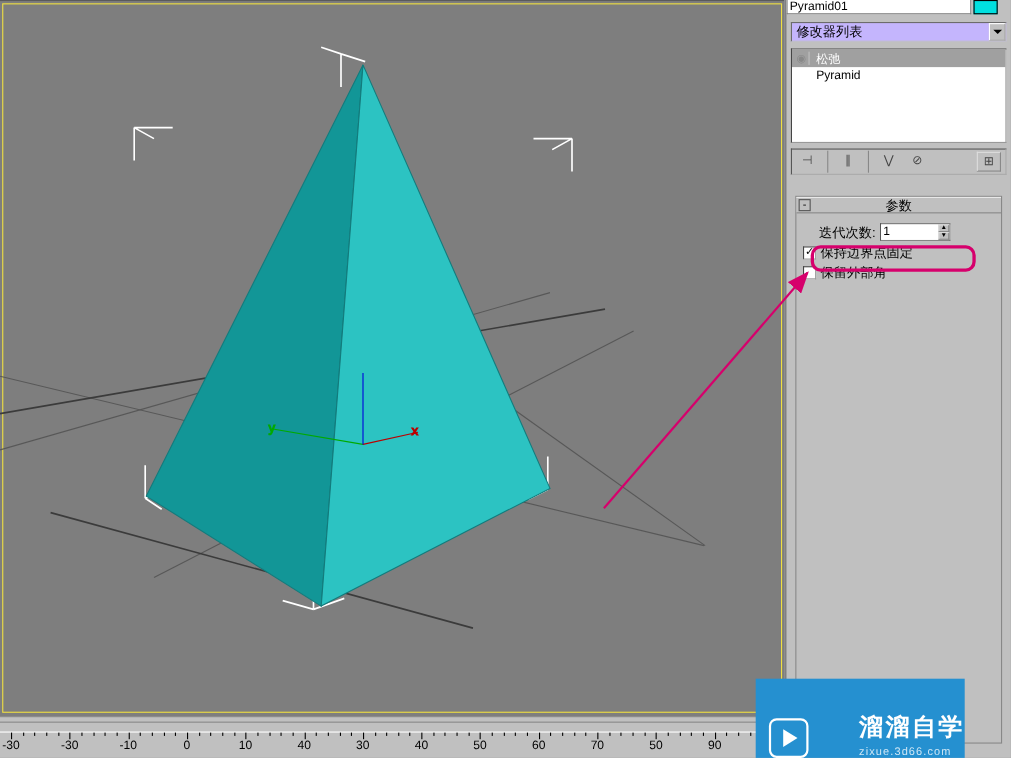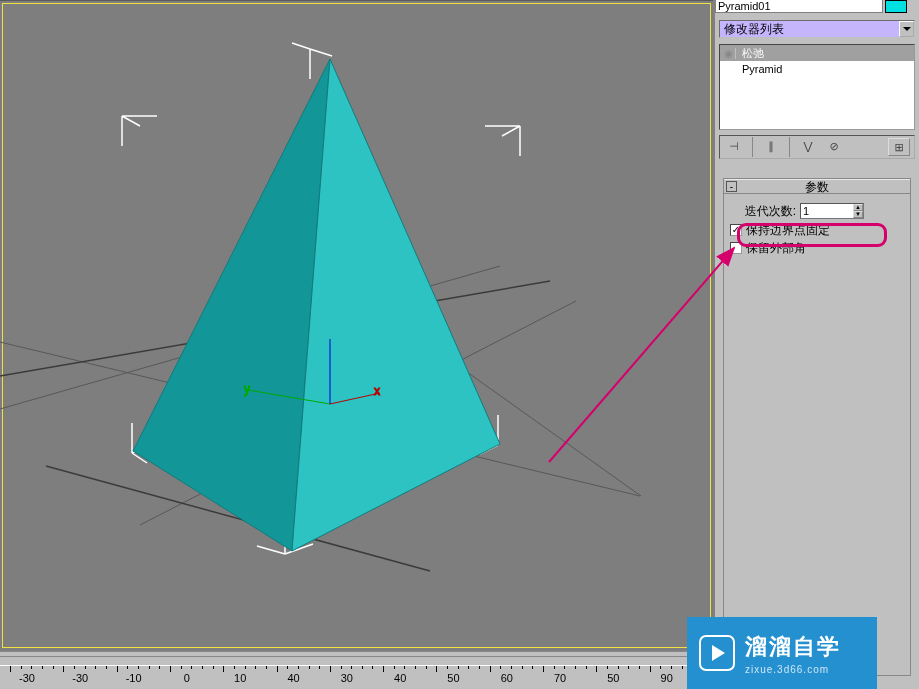--- a/index.html
+++ b/index.html
@@ -277,33 +277,33 @@
       height: 3px;
       background: #000;
     }
     .ruler-tick.major { height: 6px; }
     .ruler-label {
       position: absolute;
       top: 20px;
       font-size: 11px;
       transform: translateX(-50%);
       font-family: Arial, sans-serif;
-      margin-left: 17px;
     }
     .watermark {
       position: absolute;
       right: 42px;
       bottom: 0;
       width: 190px;
       height: 72px;
       background: #2590d0;
       display: flex;
-      align-items: center;
+      align-items: flex-end;
       color: #fff;
       padding-left: 12px;
+      gap: 36px;
     }
     .wm-icon {
       width: 36px;
       height: 36px;
       border: 2.5px solid #fff;
       border-radius: 7px;
       display: flex;
       align-items: center;
       justify-content: center;
       margin-right: 10px;

